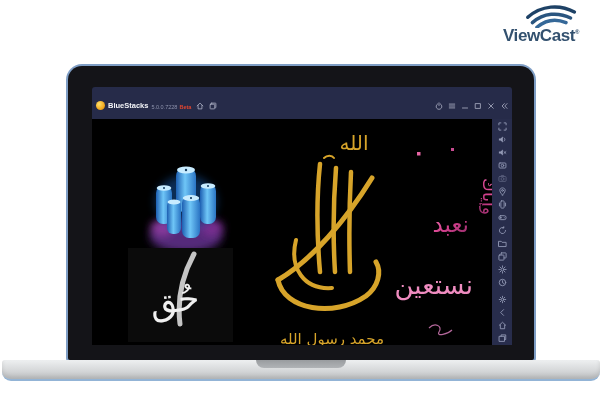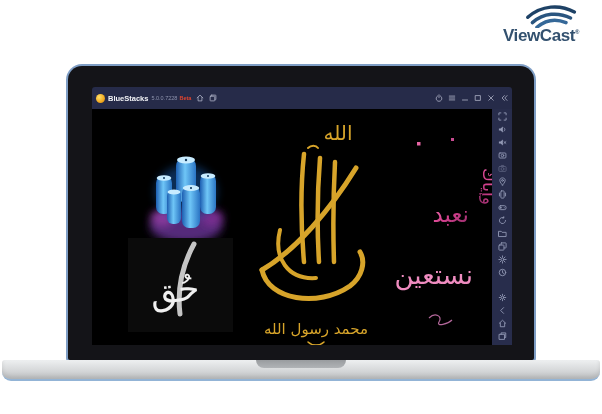--- a/index.html
+++ b/index.html
@@ -21,22 +21,22 @@
         background:linear-gradient(#eef0f1,#cfd1d3 70%,#c2c4c6);
         border-radius:3px 3px 9px 9px;
         border-bottom:2px solid #93b4d6;
         box-shadow:inset 0 -3px 4px rgba(0,0,0,0.10);}
   .notch{position:absolute;left:calc(50% - 45px);top:0;width:90px;height:8px;
          background:linear-gradient(#999c9f,#b0b3b6);border-radius:0 0 9px 9px;}
 
   
   .bswin{position:absolute;left:24px;right:22px;top:21px;bottom:15px;display:flex;
          flex-direction:column;border-radius:3px 3px 0 0;overflow:hidden;}
-  .titlebar{height:14px;background:#262b49;display:flex;align-items:center;
-            padding:4px 4px;flex:0 0 auto;}
+  .titlebar{height:14px;background:#262b49;display:flex;align-items:flex-end;
+            padding:9px 4px;flex:0 0 auto;}
   .bs-logo{width:9px;height:9px;border-radius:50%;flex:0 0 auto;margin-right:3px;
            background:radial-gradient(circle at 35% 35%,#ffe06a,#f2a91f 60%,#c27c10);}
   .bs-title{color:#f2f3f7;font-size:7.5px;font-weight:700;margin-right:3px;white-space:nowrap;}
   .bs-ver{color:#8e93ad;font-size:5.5px;margin-right:2px;white-space:nowrap;}
   .bs-beta{color:#e0452f;font-size:5.5px;font-weight:700;margin-right:5px;}
   .tb-icons{display:flex;align-items:center;gap:5px;}
   .tb-icons.right{margin-left:auto;}
   .tb-icon{width:8px;height:8px;color:#aeb3c7;display:inline-flex;cursor:pointer;}
   .tb-icon svg{width:8px;height:8px;}
 
@@ -46,21 +46,21 @@
            align-items:center;padding:3px 0 4px 0;gap:4px;}
   .sb-icon{width:9px;height:9px;color:#9298b4;display:inline-flex;cursor:pointer;flex:0 0 auto;}
   .sb-icon svg{width:9px;height:9px;}
   .sb-icon.dim{opacity:0.45;}
   .sb-spacer{flex:1;}
 
   
   .art{position:absolute;}
   .art-candles{left:48px;top:33px;width:92px;height:108px;}
   .art-silver{left:36px;top:129px;width:105px;height:94px;background:#0b0b0b;}
-  .art-gold{left:146px;top:1px;width:157px;height:239px;}
+  .art-gold{left:162px;top:1px;width:157px;height:239px;}
   .art-pink{left:301px;top:13px;width:99px;height:220px;overflow:hidden;}
   .art svg{width:100%;height:100%;display:block;}
   .arabic{font-family:"DejaVu Sans", sans-serif;}
 </style>
 </head>
 <body>
 
 <div class="stage">
 
   <div class="vc-logo">

